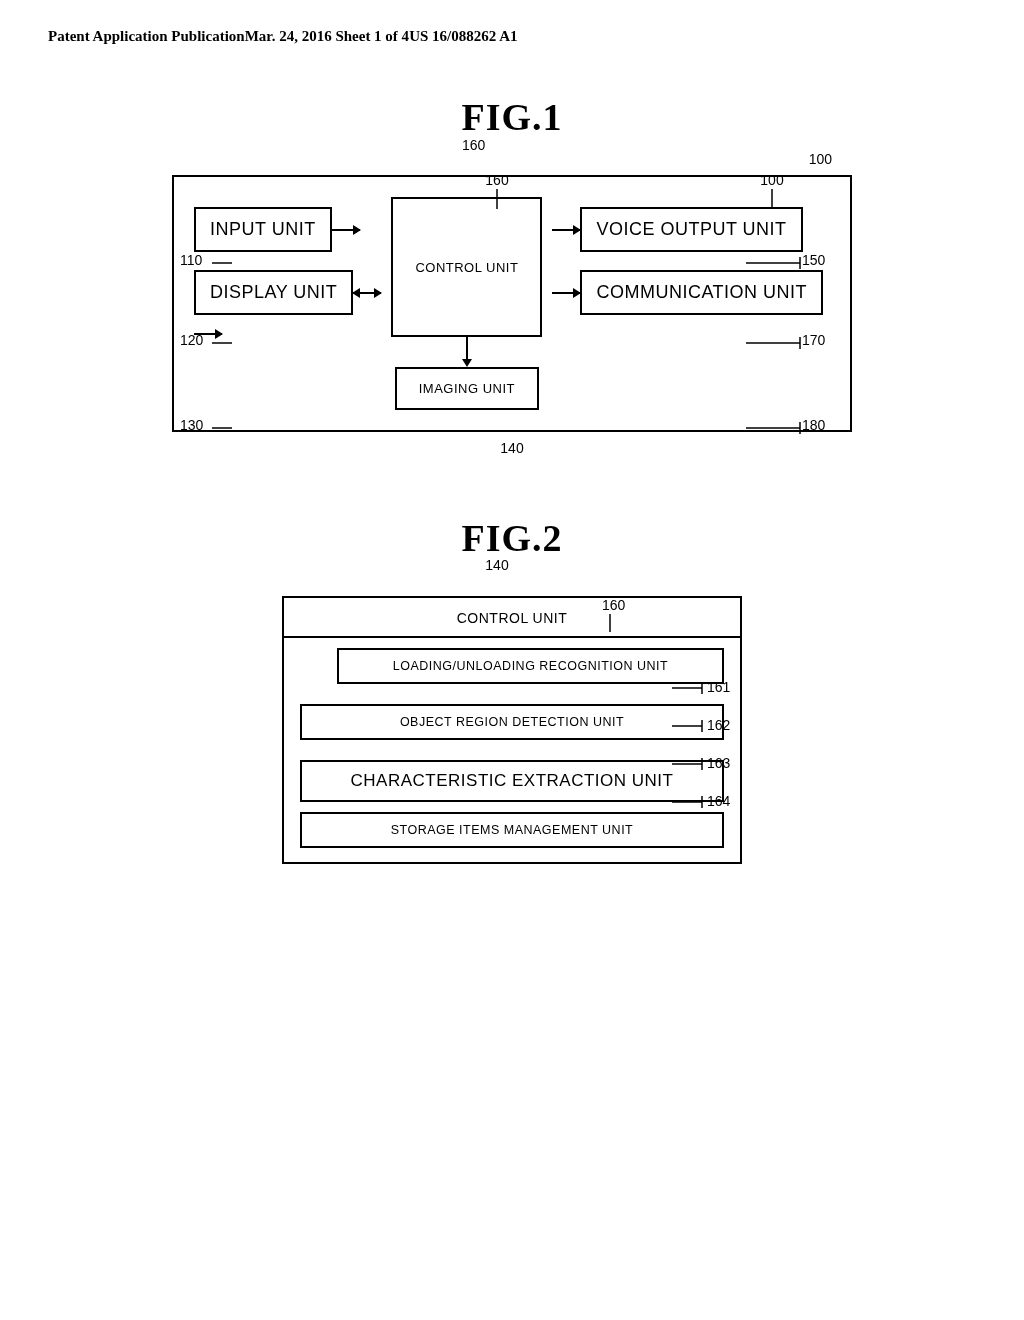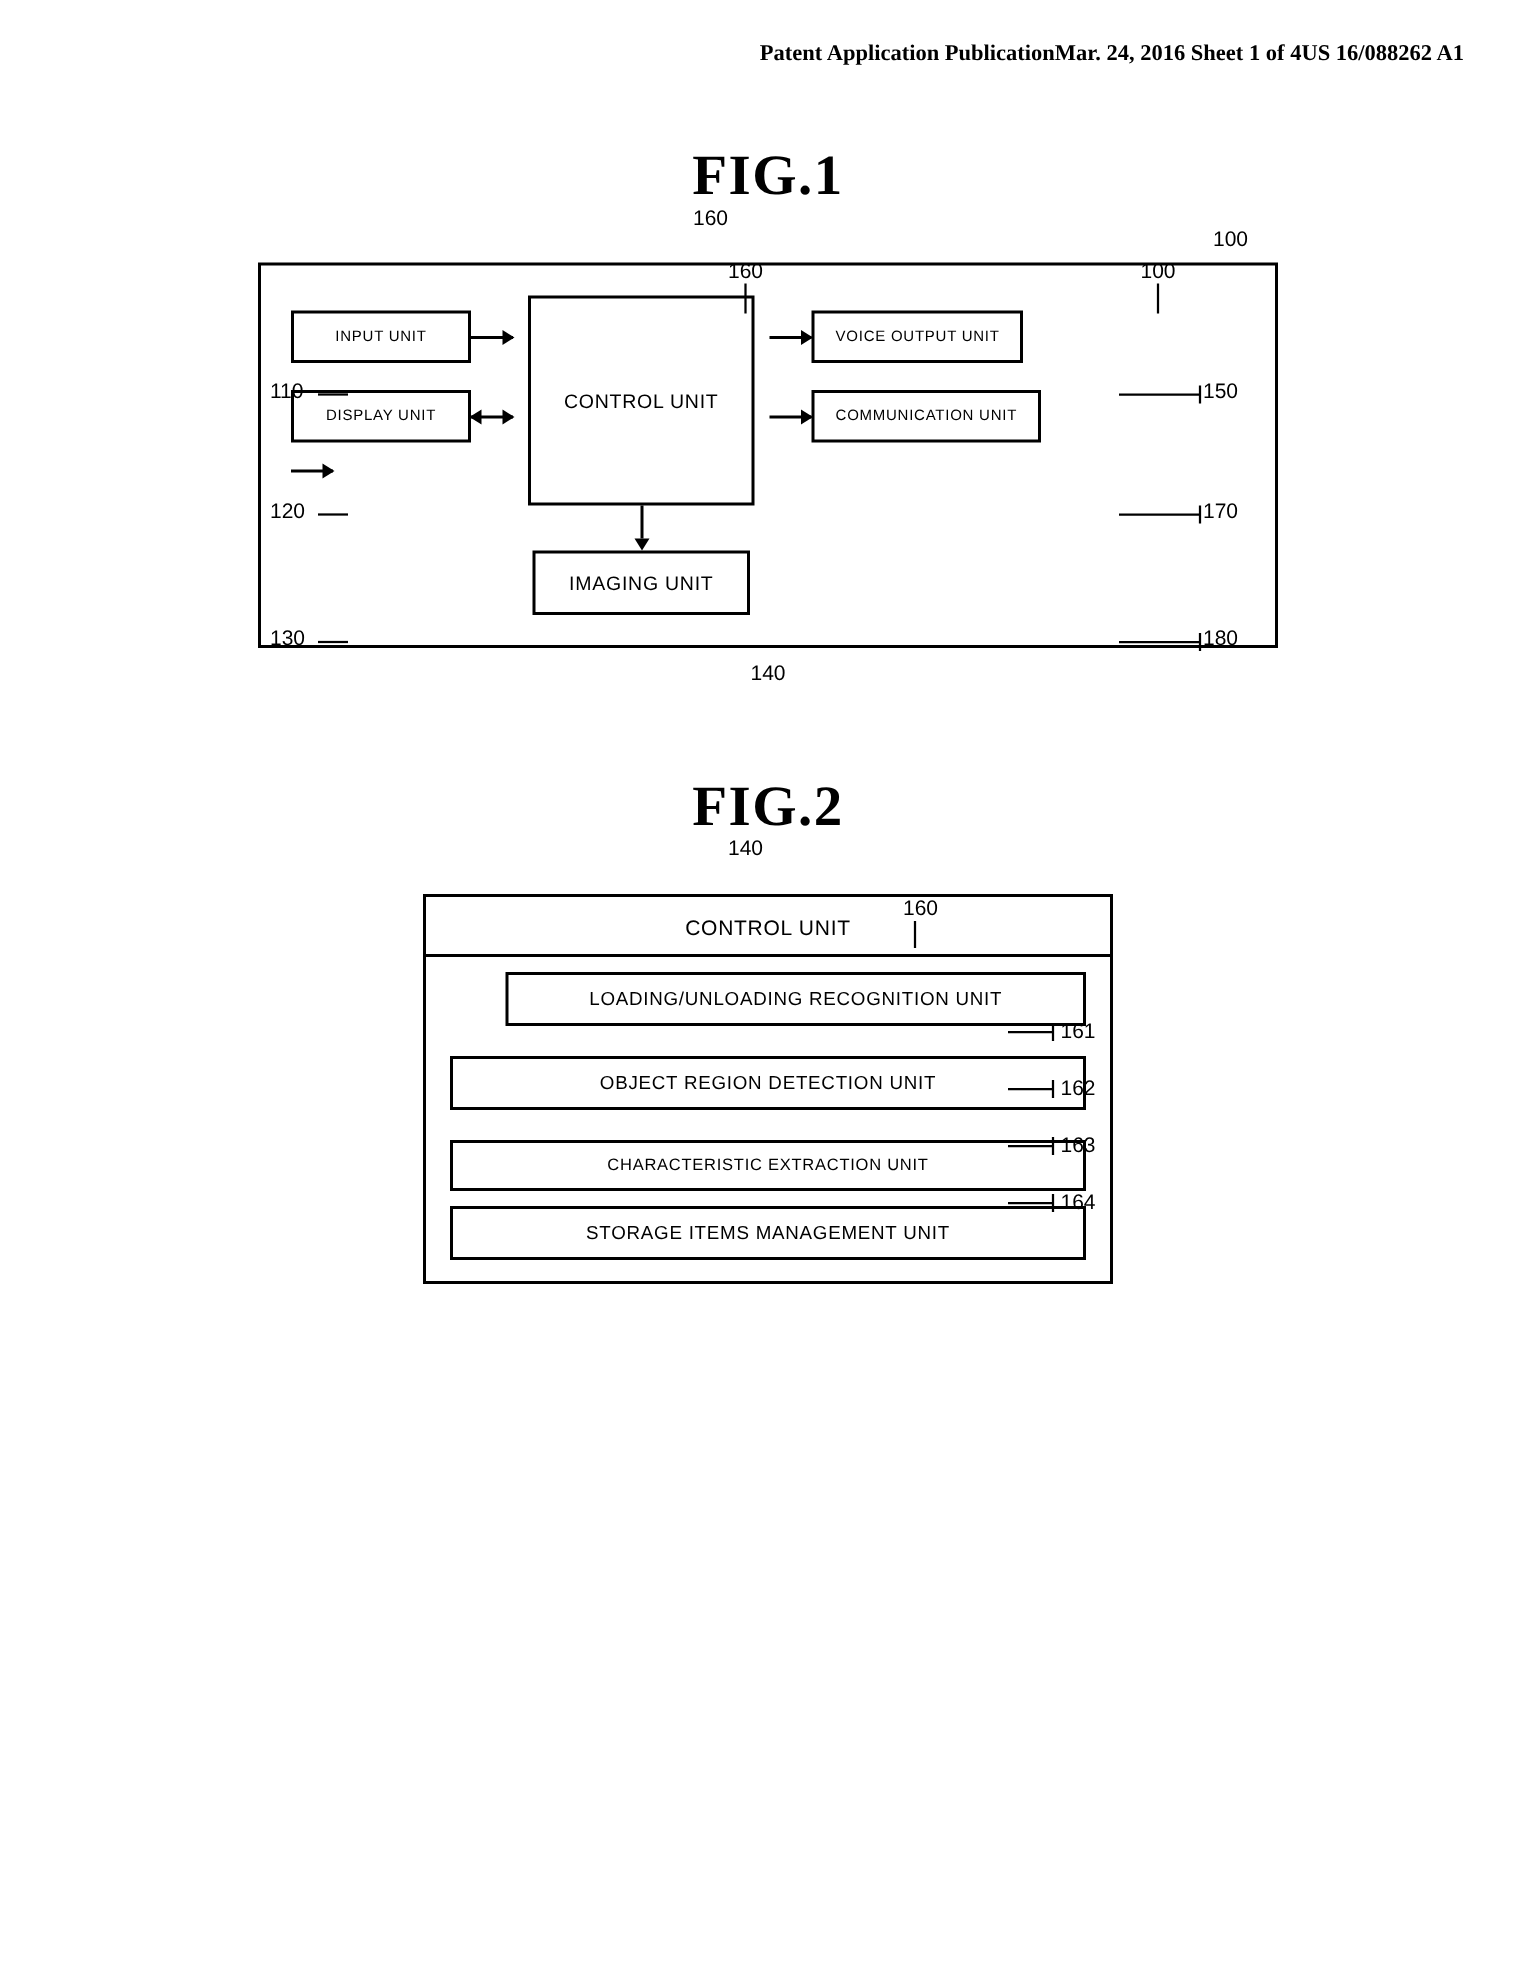--- a/index.html
+++ b/index.html
@@ -8,21 +8,21 @@
       font-family: 'Times New Roman', Times, serif;
       width: 1024px;
       min-height: 1320px;
       position: relative;
       color: #000;
     }
 
     
     .header {
       display: flex;
-      justify-content: flex-end;
+      justify-content: flex-start;
       align-items: flex-start;
       padding: 28px 48px 0 48px;
       font-size: 15px;
       font-weight: bold;
     }
     .header-left { font-weight: bold; }
     .header-center { text-align: center; font-weight: bold; }
     .header-right { font-weight: bold; }
 
     
@@ -38,21 +38,21 @@
     
     .fig1-section {
       margin-top: 50px;
       padding: 0 60px;
     }
 
     .unit-box {
       border: 2px solid #000;
       padding: 10px 14px;
       text-align: center;
-      font-size: 10px;
+      font-size: 18px;
       font-family: Arial, sans-serif;
       font-weight: normal;
       letter-spacing: 0.5px;
       white-space: nowrap;
       min-width: 120px;
     }
 
     .control-unit-box {
       border: 2px solid #000;
       padding: 14px 22px;
@@ -262,21 +262,21 @@
 
       <div style="margin:10px 16px;padding-left:37px;">
         <div style="border:2px solid #000; padding:9px 10px; text-align:center; font-size:12.5px; font-family:Arial,sans-serif; letter-spacing:0.5px;">LOADING/UNLOADING RECOGNITION UNIT</div>
       </div>
 
       <div style="margin:20px 16px;">
         <div style="border:2px solid #000; padding:9px 10px; text-align:center; font-size:12.5px; font-family:Arial,sans-serif; letter-spacing:0.5px;">OBJECT REGION DETECTION UNIT</div>
       </div>
 
       <div style="margin:10px 16px;">
-        <div style="border:2px solid #000; padding:9px 10px; text-align:center; font-size:11px; font-family:Arial,sans-serif; letter-spacing:0.5px;">CHARACTERISTIC EXTRACTION UNIT</div>
+        <div style="border:2px solid #000; padding:9px 10px; text-align:center; font-size:17px; font-family:Arial,sans-serif; letter-spacing:0.5px;">CHARACTERISTIC EXTRACTION UNIT</div>
       </div>
 
       <div style="margin:10px 16px 14px 16px;">
         <div style="border:2px solid #000; padding:9px 10px; text-align:center; font-size:12.5px; font-family:Arial,sans-serif; letter-spacing:0.5px;">STORAGE ITEMS MANAGEMENT UNIT</div>
       </div>
     </div>
   </div>
 </div>
 
 </body></html>

